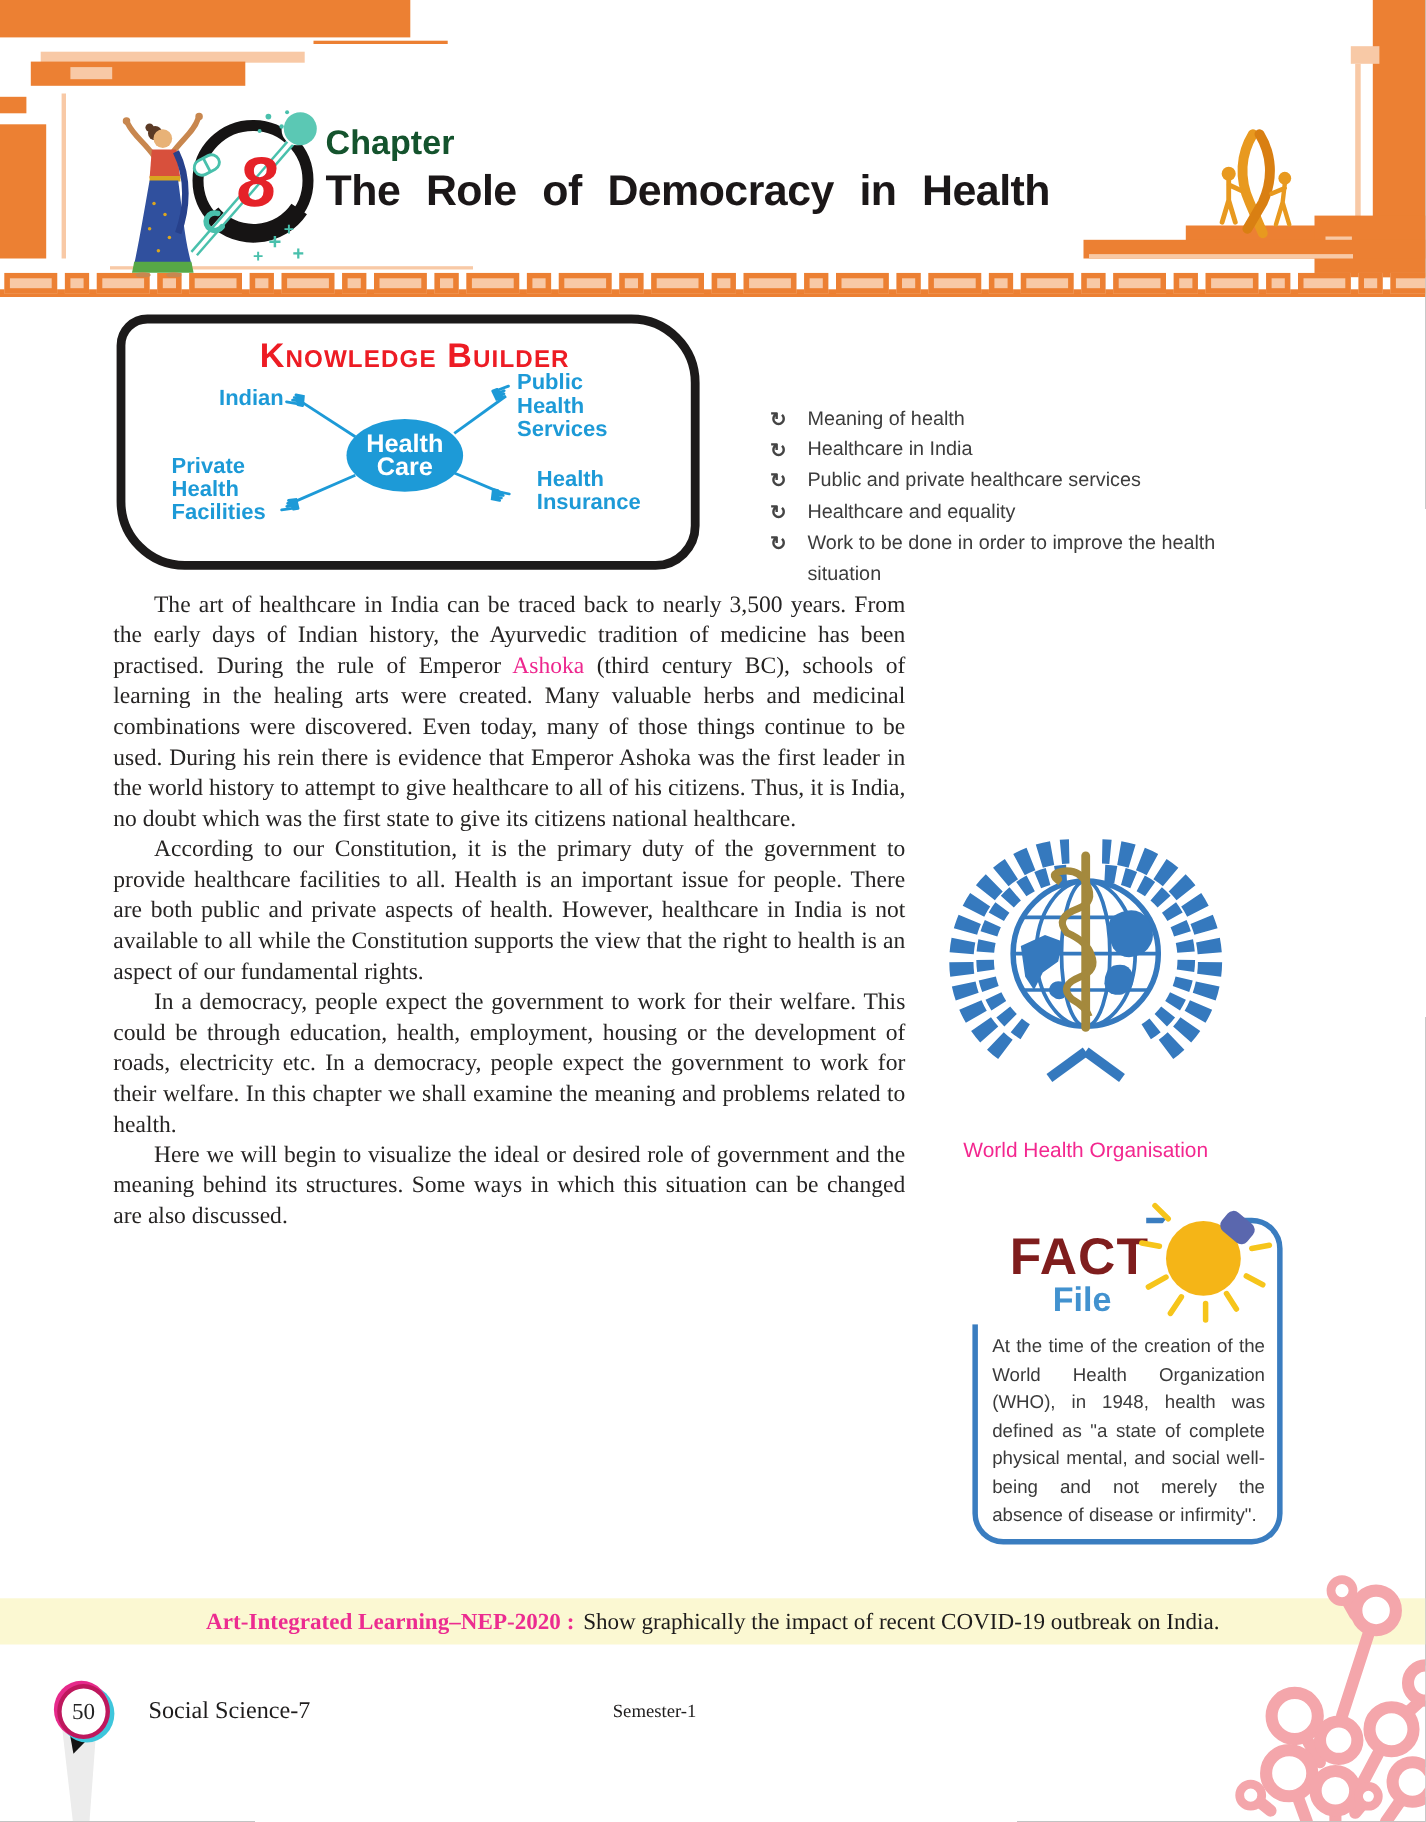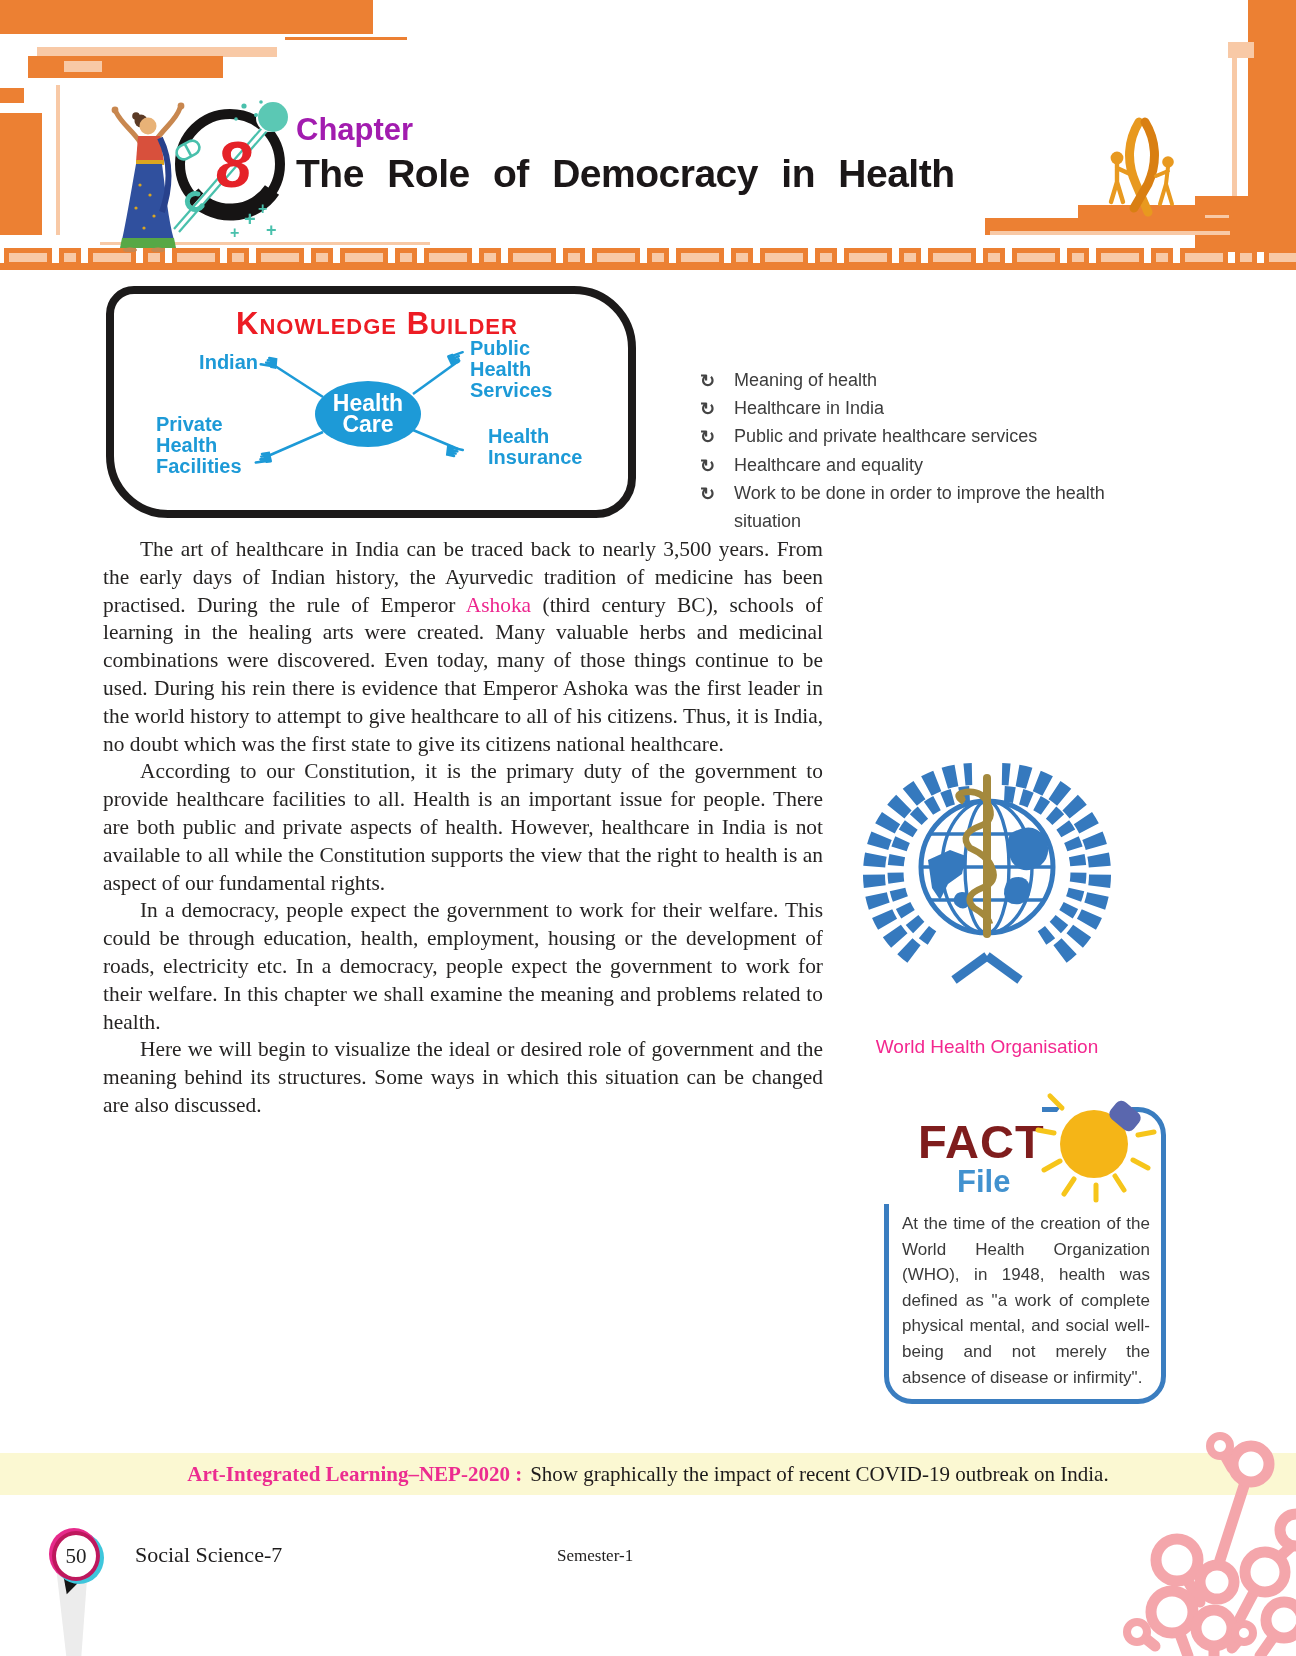--- a/index.html
+++ b/index.html
@@ -8,21 +8,21 @@
   .abs{position:absolute;}
   
   .orange{background:#EC8033;}
   .peach{background:#F8C9A6;}
   
   .gb-bar{position:absolute;left:0;right:0;bottom:0;height:7px;background:#EC8033;}
   .gb-cells{position:absolute;left:4px;bottom:3px;display:flex;gap:7px;}
   .gb-cell{height:9px;border:5px solid #EC8033;background:#F8C9A6;flex:none;}
   .gb-w{width:38px;} .gb-n{width:12px;}
   
-  .chapter-label{position:absolute;left:296px;top:112px;font-size:31px;font-weight:bold;color:#a21caf;}
+  .chapter-label{position:absolute;left:296px;top:112px;font-size:31px;font-weight:bold;color:#14532d;}
   .chapter-title{position:absolute;left:296px;top:152px;font-size:39px;font-weight:bold;color:#1b1718;
                  word-spacing:13px;letter-spacing:-.5px;white-space:nowrap;}
   
   .kb-box{position:absolute;left:106px;top:286px;width:530px;height:232px;border:8px solid #1c1a1a;
           border-radius:28px 62px 40px 62px;background:#fff;box-sizing:border-box;}
   .lo-box{position:absolute;left:675px;top:286px;width:472px;height:232px;border:8px solid #1c1a1a;
           border-radius:62px 28px 62px 40px;background:#fff;box-sizing:border-box;}
   .box-head{margin-top:12px;text-align:center;font-weight:bold;font-variant:small-caps;
             font-size:31px;letter-spacing:1px;color:#ED1C24;padding-left:12px;}
   .kb-label{position:absolute;color:#1D9AD7;font-weight:bold;font-size:20px;line-height:21px;}
@@ -289,21 +289,21 @@
       <line x1="64" y1="120" x2="64" y2="105"></line>
       <line x1="92" y1="110" x2="83" y2="96"></line>
       <line x1="116" y1="88" x2="101" y2="80"></line>
       <line x1="122" y1="52" x2="106" y2="55"></line>
     </g>
     <circle cx="62" cy="64" r="34" fill="#F5B517"></circle>
     <g transform="translate(93,36) rotate(40)">
       <rect x="-15" y="-11" width="30" height="22" rx="7" fill="#5A67AE"></rect>
     </g>
   </svg>
-  <div class="fact-text">At the time of the creation of the World Health Organization (WHO), in 1948, health was defined as "a work of complete physical mental, and social well-being and not merely the absence of disease or infirmity".</div>
+  <div class="fact-text">At the time of the creation of the World Health Organization (WHO), in 1948, health was defined as "a state of complete physical mental, and social well-being and not merely the absence of disease or infirmity".</div>
 
   <div class="ail-banner">
     <span class="ail-label">Art-Integrated Learning–NEP-2020 :</span>
     <span>Show graphically the impact of recent COVID-19 outbreak on India.</span>
   </div>
 
   <div class="gray-stripe"></div>
   <div class="bubble-tail"></div>
   <div class="page-bubble">
     <span>50</span>

